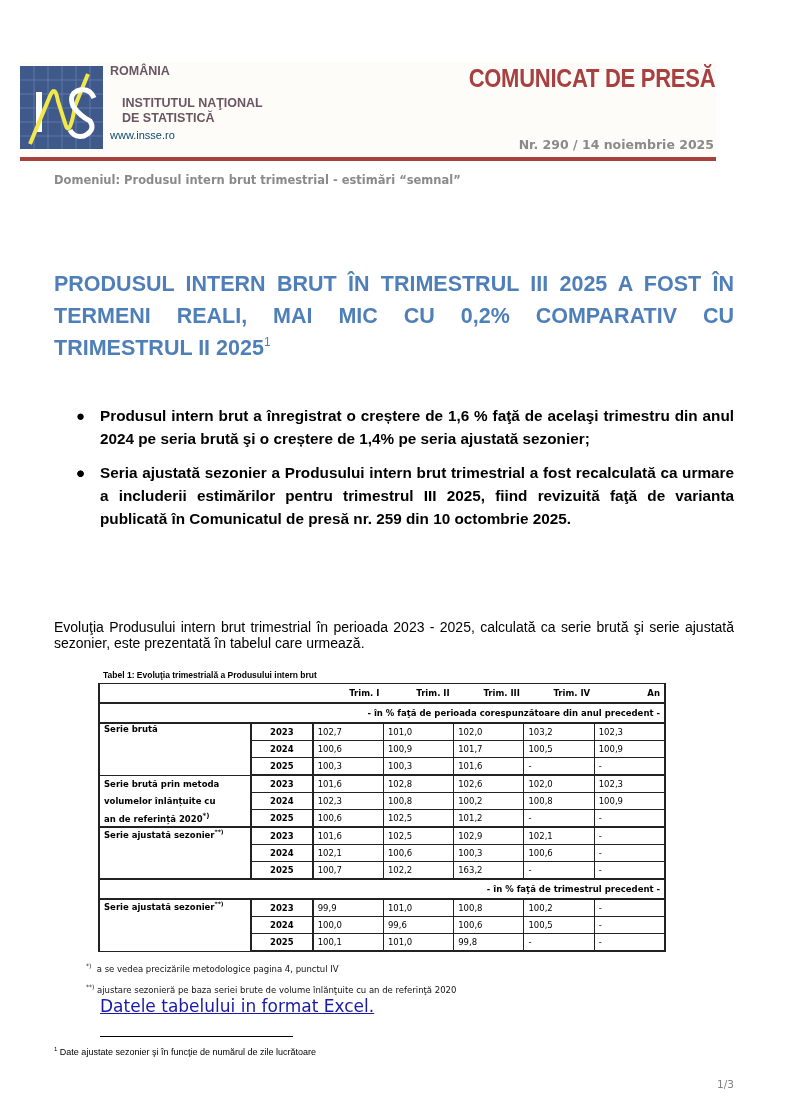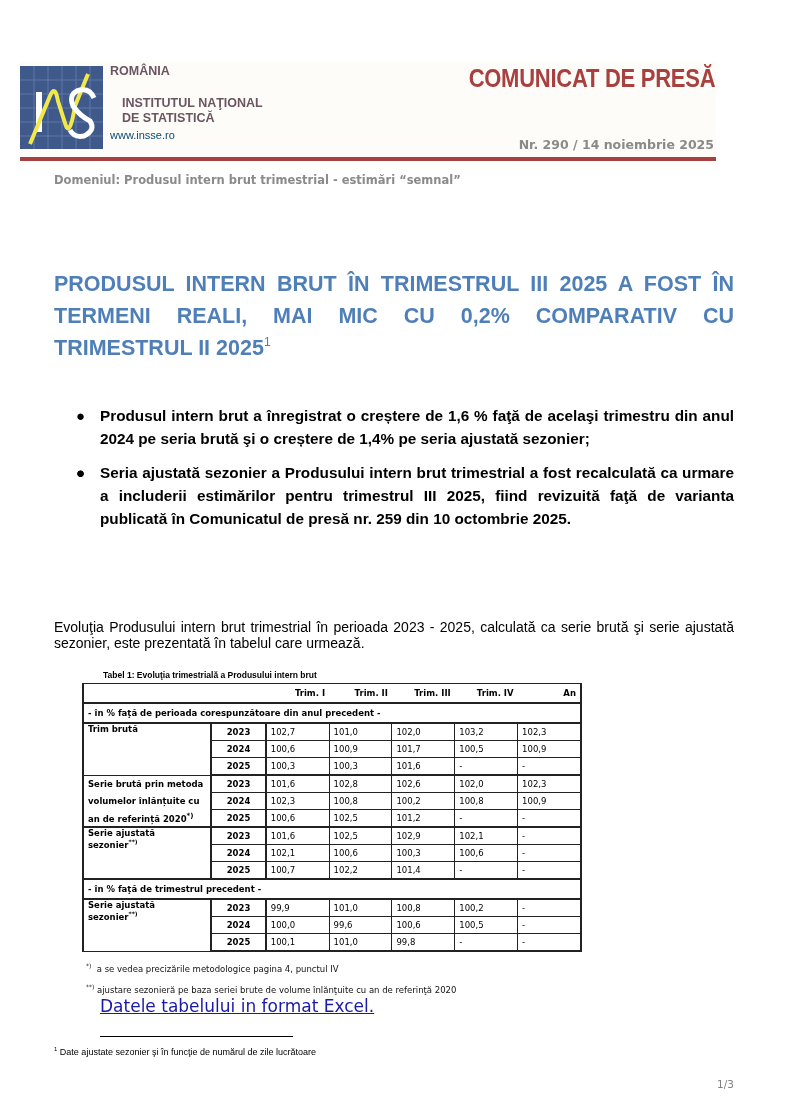--- a/index.html
+++ b/index.html
@@ -40,28 +40,28 @@
              list-style: none; }
   .bullets li { position: relative; padding-left: 46px; font-weight: bold; font-size: 15.3px;
                 line-height: 23px; text-align: justify; margin-bottom: 11px; }
   .bullets li .dot { position: absolute; left: 22px; top: 0; font-size: 15px; }
 
   .intro { position: absolute; left: 54px; top: 619px; width: 680px; font-size: 14px;
            line-height: 16px; text-align: justify; }
 
   
   .tbl-caption { position: absolute; left: 86px; top: 670px; font-size: 8.5px; font-weight: bold; margin-left: 17px; }
-  table.pib { position: absolute; left: 82px; top: 683px; width: 500px;
+  table.pib { position: absolute; left: 98px; top: 683px; width: 568px;
               border-collapse: collapse; font-size: 8.5px;
               font-family: "DejaVu Sans", sans-serif; padding-left: 20px; }
   table.pib td { border: 1px solid #222; padding: 0 4px; height: 16px; }
   table.pib .hdr td { height: 18px; border-left: none; border-right: none; font-weight: bold; text-align: right; }
   table.pib .hdr td:first-child { border-left: 2px solid #222; }
   table.pib .hdr td:last-child { border-right: 2px solid #222; }
-  table.pib .section td { font-weight: bold; text-align: left; height: 18px;
+  table.pib .section td { font-weight: bold; text-align: right; height: 18px;
                           border-left: 2px solid #222; border-right: 2px solid #222;
                           border-top: 2px solid #222; border-bottom: 2px solid #222; border-radius: 8px; }
   table.pib .label { font-weight: bold; vertical-align: top; width: 170px; border-left: 2px solid #222; }
   table.pib .year { font-weight: bold; text-align: center; width: 60px; border-left: 2px solid #222; border-right: 2px solid #222; }
   table.pib .val { text-align: left; padding-right: 12px; width: 62px; }
   table.pib .val.last { border-right: 2px solid #222; }
   table.pib .grp-end td { border-bottom: 2px solid #222; }
   table.pib .label sup { font-size: 6px; }
   table.pib .ml-label { font-weight: bold; border-left: 2px solid #222; border-top: none; border-bottom: none; }
   table.pib .ml-label.first { border-top: 1px solid #222; }
@@ -133,21 +133,21 @@
         <td>Trim. I</td>
         <td>Trim. II</td>
         <td>Trim. III</td>
         <td>Trim. IV</td>
         <td>An</td>
       </tr>
       <tr class="section">
         <td colspan="7">- în % faţă de perioada corespunzătoare din anul precedent -</td>
       </tr>
       <tr>
-        <td class="label" rowspan="3">Trim brută</td>
+        <td class="label" rowspan="3">Serie brută</td>
         <td class="year">2023</td>
         <td class="val">102,7</td>
         <td class="val">101,0</td>
         <td class="val">102,0</td>
         <td class="val">103,2</td>
         <td class="val last">102,3</td>
       </tr>
       <tr>
         <td class="year">2024</td>
         <td class="val">100,6</td>
@@ -205,21 +205,21 @@
         <td class="val">102,1</td>
         <td class="val">100,6</td>
         <td class="val">100,3</td>
         <td class="val">100,6</td>
         <td class="val last">-</td>
       </tr>
       <tr class="grp-end">
         <td class="year">2025</td>
         <td class="val">100,7</td>
         <td class="val">102,2</td>
-        <td class="val">101,4</td>
+        <td class="val">163,2</td>
         <td class="val">-</td>
         <td class="val last">-</td>
       </tr>
       <tr class="section">
         <td colspan="7">- în % faţă de trimestrul precedent -</td>
       </tr>
       <tr>
         <td class="label" rowspan="3">Serie ajustată sezonier<sup>**)</sup></td>
         <td class="year">2023</td>
         <td class="val">99,9</td>

